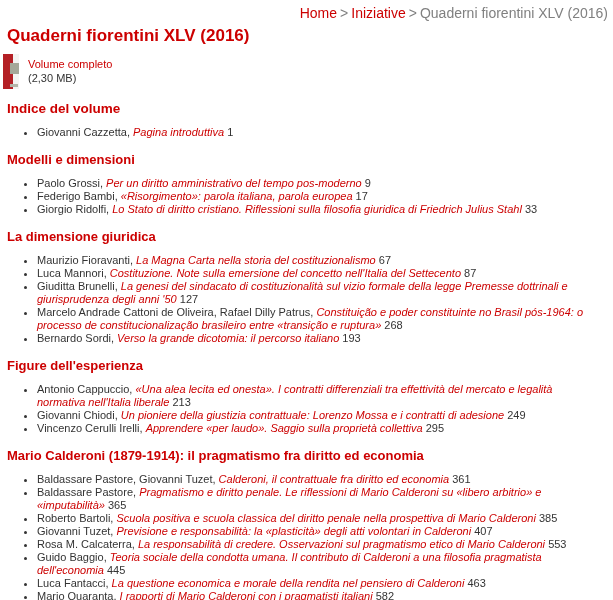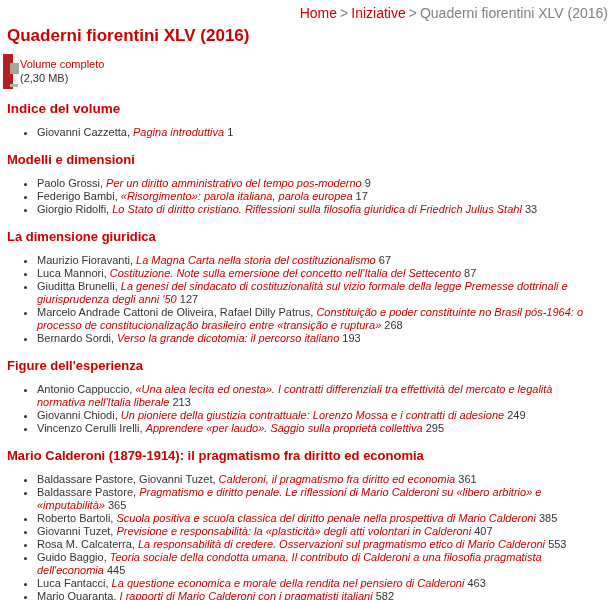--- a/index.html
+++ b/index.html
@@ -59,21 +59,21 @@
     position: absolute; left: 7px; top: 9px;
     width: 9px; height: 11px;
     background: #a5a899;
   }
   .cover-icon .gray-dash {
     position: absolute; left: 7px; bottom: 2px;
     width: 8px; height: 3px;
     background: #b3b5a9;
   }
   .volume-text {
-    margin-left: 1px;
+    margin-left: 9px;
     padding-top: 3px;
     line-height: 14px;
   }
   .volume-text a { color: #cc0000; display: block; }
   .volume-text .size { color: #333333; display: block; }
 
   
   h2.index-heading {
     font-size: 13.5px;
     color: #cc0000;
@@ -147,21 +147,21 @@
       <li><span class="authors">Bernardo Sordi, </span><a class="entry-title" href="#">Verso la grande dicotomia: il percorso italiano</a><span class="suffix"> 193</span></li>
     </ul>
     <h3 class="section-heading">Figure dell'esperienza</h3>
     <ul class="toc-list">
       <li><span class="authors">Antonio Cappuccio, </span><a class="entry-title" href="#">«Una alea lecita ed onesta». I contratti differenziali tra effettività del mercato e legalità normativa nell'Italia liberale</a><span class="suffix"> 213</span></li>
       <li><span class="authors">Giovanni Chiodi, </span><a class="entry-title" href="#">Un pioniere della giustizia contrattuale: Lorenzo Mossa e i contratti di adesione</a><span class="suffix"> 249</span></li>
       <li><span class="authors">Vincenzo Cerulli Irelli, </span><a class="entry-title" href="#">Apprendere «per laudo». Saggio sulla proprietà collettiva</a><span class="suffix"> 295</span></li>
     </ul>
     <h3 class="section-heading">Mario Calderoni (1879-1914): il pragmatismo fra diritto ed economia</h3>
     <ul class="toc-list">
-      <li><span class="authors">Baldassare Pastore, Giovanni Tuzet, </span><a class="entry-title" href="#">Calderoni, il pragmatismo fra diritto ed economia</a><span class="suffix"> 361</span></li>
+      <li><span class="authors">Baldassare Pastore, Giovanni Tuzet, </span><a class="entry-title" href="#">Calderoni, il contrattuale fra diritto ed economia</a><span class="suffix"> 361</span></li>
       <li><span class="authors">Baldassare Pastore, </span><a class="entry-title" href="#">Pragmatismo e diritto penale. Le riflessioni di Mario Calderoni su «libero arbitrio» e «imputabilità»</a><span class="suffix"> 365</span></li>
       <li><span class="authors">Roberto Bartoli, </span><a class="entry-title" href="#">Scuola positiva e scuola classica del diritto penale nella prospettiva di Mario Calderoni</a><span class="suffix"> 385</span></li>
       <li><span class="authors">Giovanni Tuzet, </span><a class="entry-title" href="#">Previsione e responsabilità: la «plasticità» degli atti volontari in Calderoni</a><span class="suffix"> 407</span></li>
       <li><span class="authors">Rosa M. Calcaterra, </span><a class="entry-title" href="#">La responsabilità di credere. Osservazioni sul pragmatismo etico di Mario Calderoni</a><span class="suffix"> 553</span></li>
       <li><span class="authors">Guido Baggio, </span><a class="entry-title" href="#">Teoria sociale della condotta umana. Il contributo di Calderoni a una filosofia pragmatista dell'economia</a><span class="suffix"> 445</span></li>
       <li><span class="authors">Luca Fantacci, </span><a class="entry-title" href="#">La questione economica e morale della rendita nel pensiero di Calderoni</a><span class="suffix"> 463</span></li>
       <li><span class="authors">Mario Quaranta, </span><a class="entry-title" href="#">I rapporti di Mario Calderoni con i pragmatisti italiani</a><span class="suffix"> 582</span></li>
     </ul>
   </div>
 

